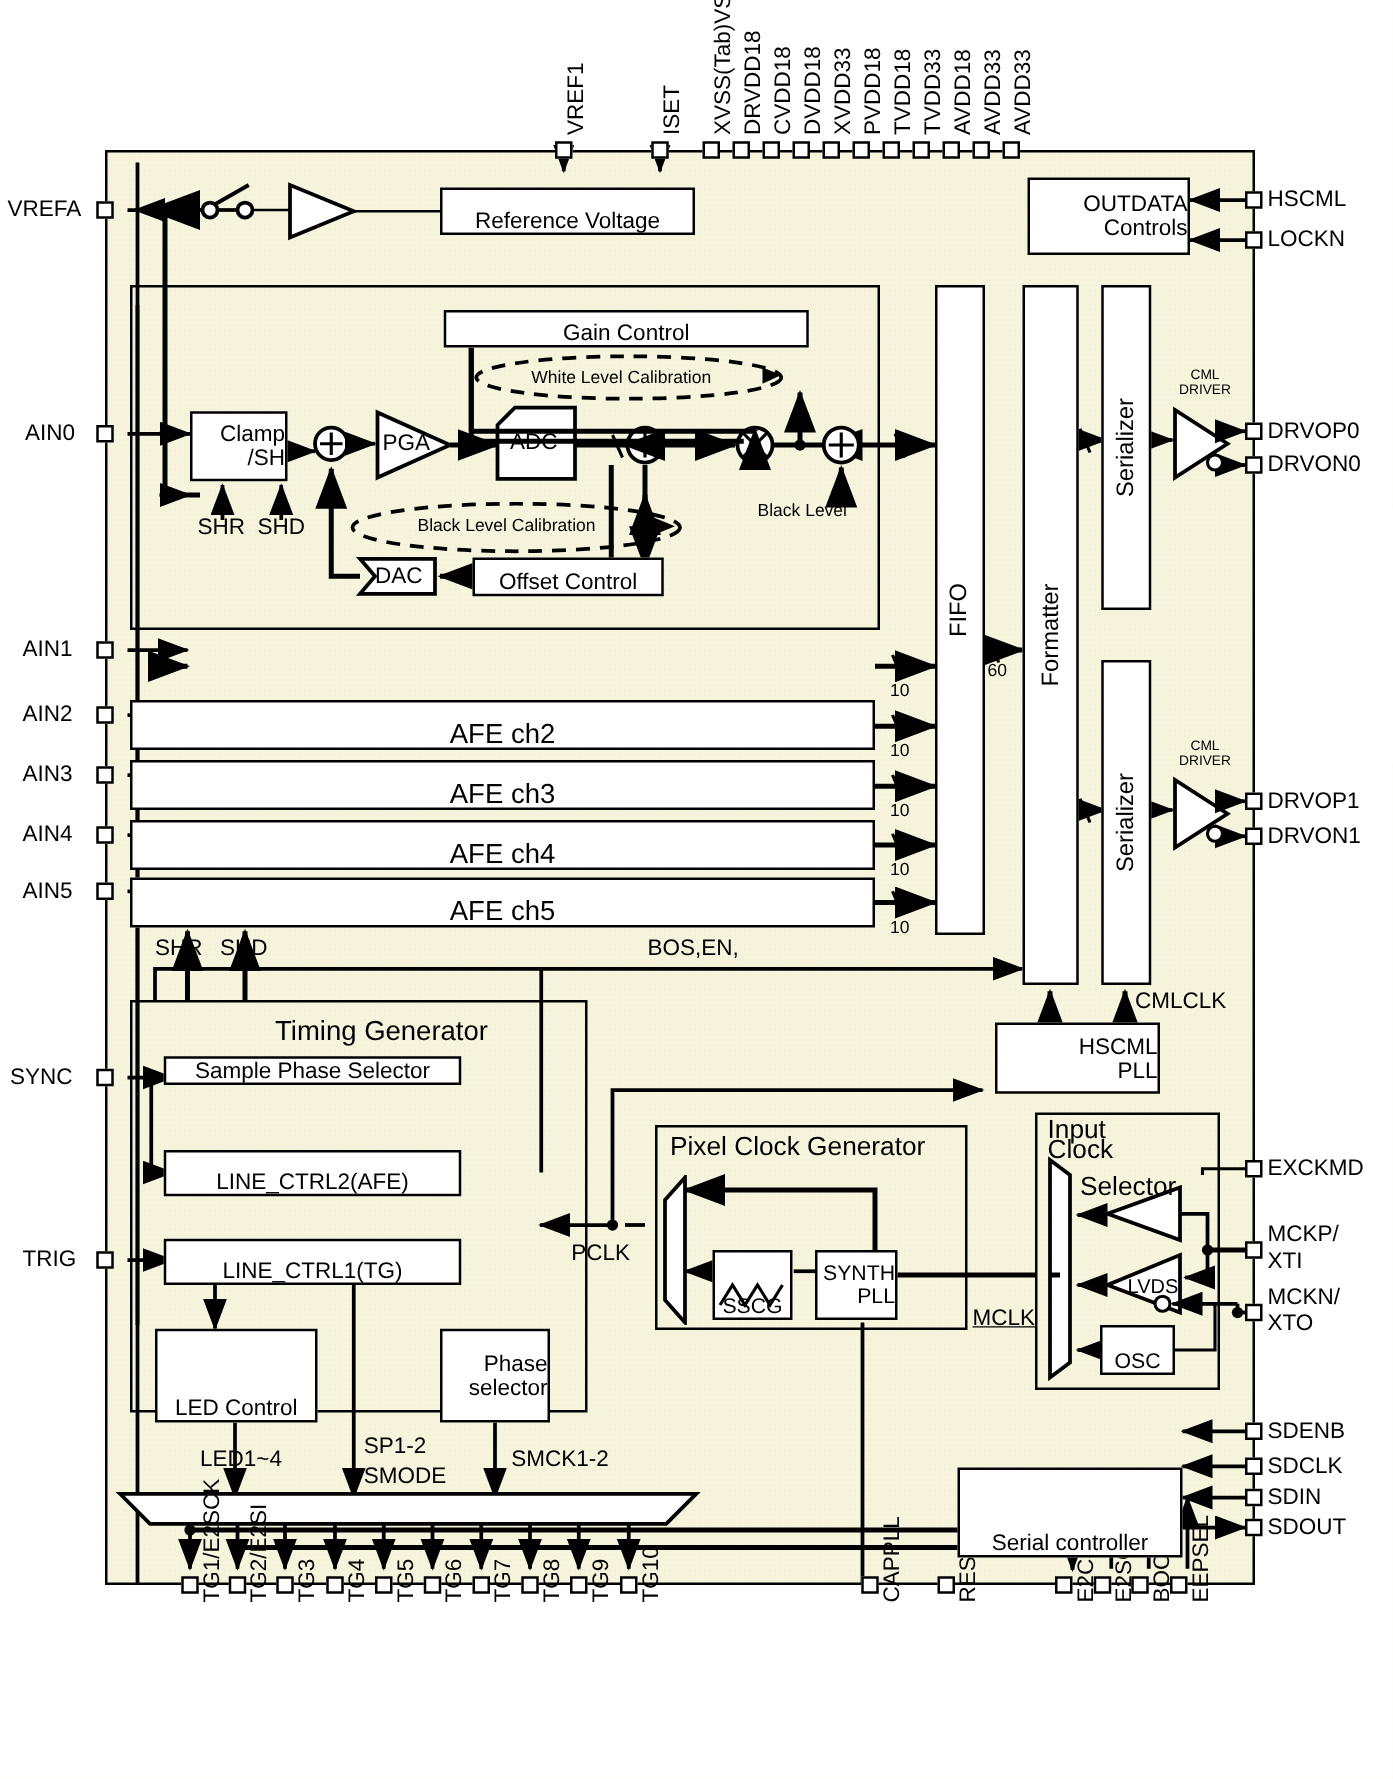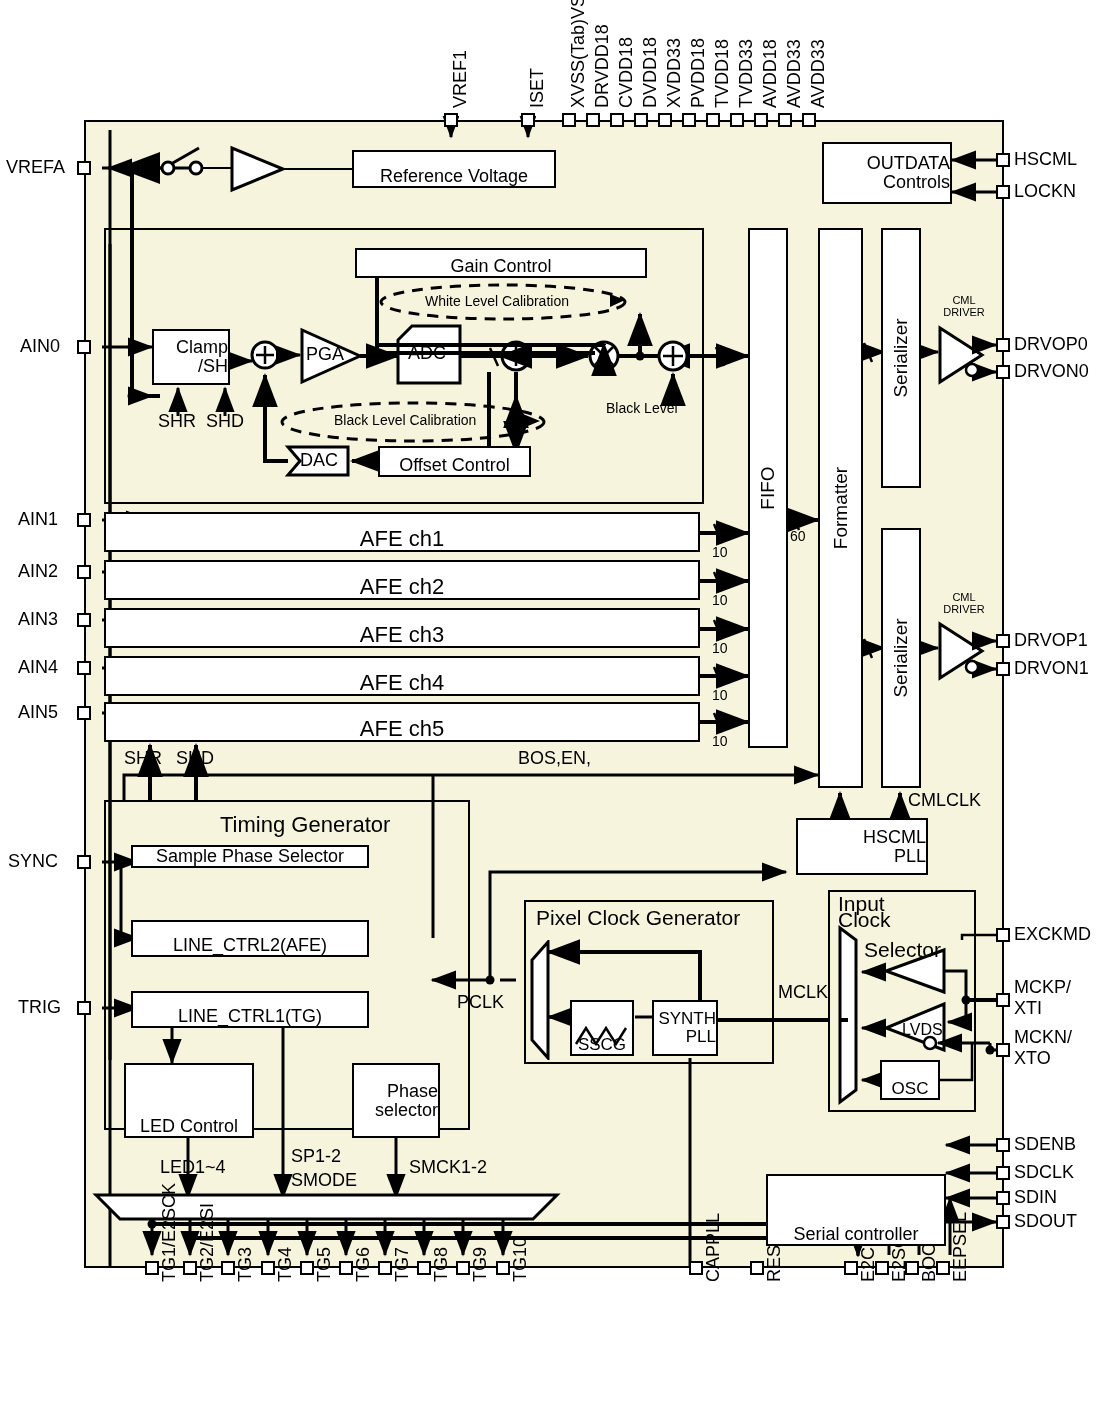--- a/index.html
+++ b/index.html
@@ -500,23 +500,20 @@
     <span>CML</span><br><span>DRIVER</span>
   </div>
 
   <div class="lbl-s" style="left:790px;top:528px;">60</div>
   <div class="lbl-s" style="left:712px;top:544px;">10</div>
   <div class="lbl-s" style="left:712px;top:592px;">10</div>
   <div class="lbl-s" style="left:712px;top:640px;">10</div>
   <div class="lbl-s" style="left:712px;top:687px;">10</div>
   <div class="lbl-s" style="left:712px;top:733px;">10</div>
 
-  <div class="box" style="left:104px;top:512px;width:596px;height:40px;">
-    <span style="font-size:22px;">AFE ch1</span>
-  </div>
   <div class="box" style="left:104px;top:560px;width:596px;height:40px;">
     <span style="font-size:22px;">AFE ch2</span>
   </div>
   <div class="box" style="left:104px;top:608px;width:596px;height:40px;">
     <span style="font-size:22px;">AFE ch3</span>
   </div>
   <div class="box" style="left:104px;top:656px;width:596px;height:40px;">
     <span style="font-size:22px;">AFE ch4</span>
   </div>
   <div class="box" style="left:104px;top:702px;width:596px;height:40px;">
@@ -575,21 +572,21 @@
   </div>
   <svg style="position:absolute;left:572px;top:1022px;width:60px;height:32px;">
     <path d="M4,22 L14,6 L24,22 L34,6 L44,22 L54,6" fill="none" stroke="#000" stroke-width="2.5"></path>
   </svg>
 
   <div class="box" style="left:652px;top:1000px;width:66px;height:56px;flex-direction:column;">
     <span style="font-size:17px;">SYNTH</span>
     <span style="font-size:17px;">PLL</span>
   </div>
 
-  <div class="lbl" style="left:778px;top:982px;">MCLK</div>
+  <div class="lbl" style="left:778px;top:1044px;text-decoration:underline;">MCLK</div>
 
   <div class="boxo" style="left:828px;top:890px;width:148px;height:222px;"></div>
   <div class="lbl" style="left:838px;top:892px;font-size:21px;">Input</div>
   <div class="lbl" style="left:838px;top:908px;font-size:21px;">Clock</div>
   <div class="lbl" style="left:864px;top:938px;font-size:21px;">Selector</div>
 
   <div class="lbl-xs" style="left:902px;top:1022px;font-size:16px;">LVDS</div>
 
   <div class="box" style="left:880px;top:1060px;width:60px;height:40px;">
     <span style="font-size:17px;">OSC</span>

